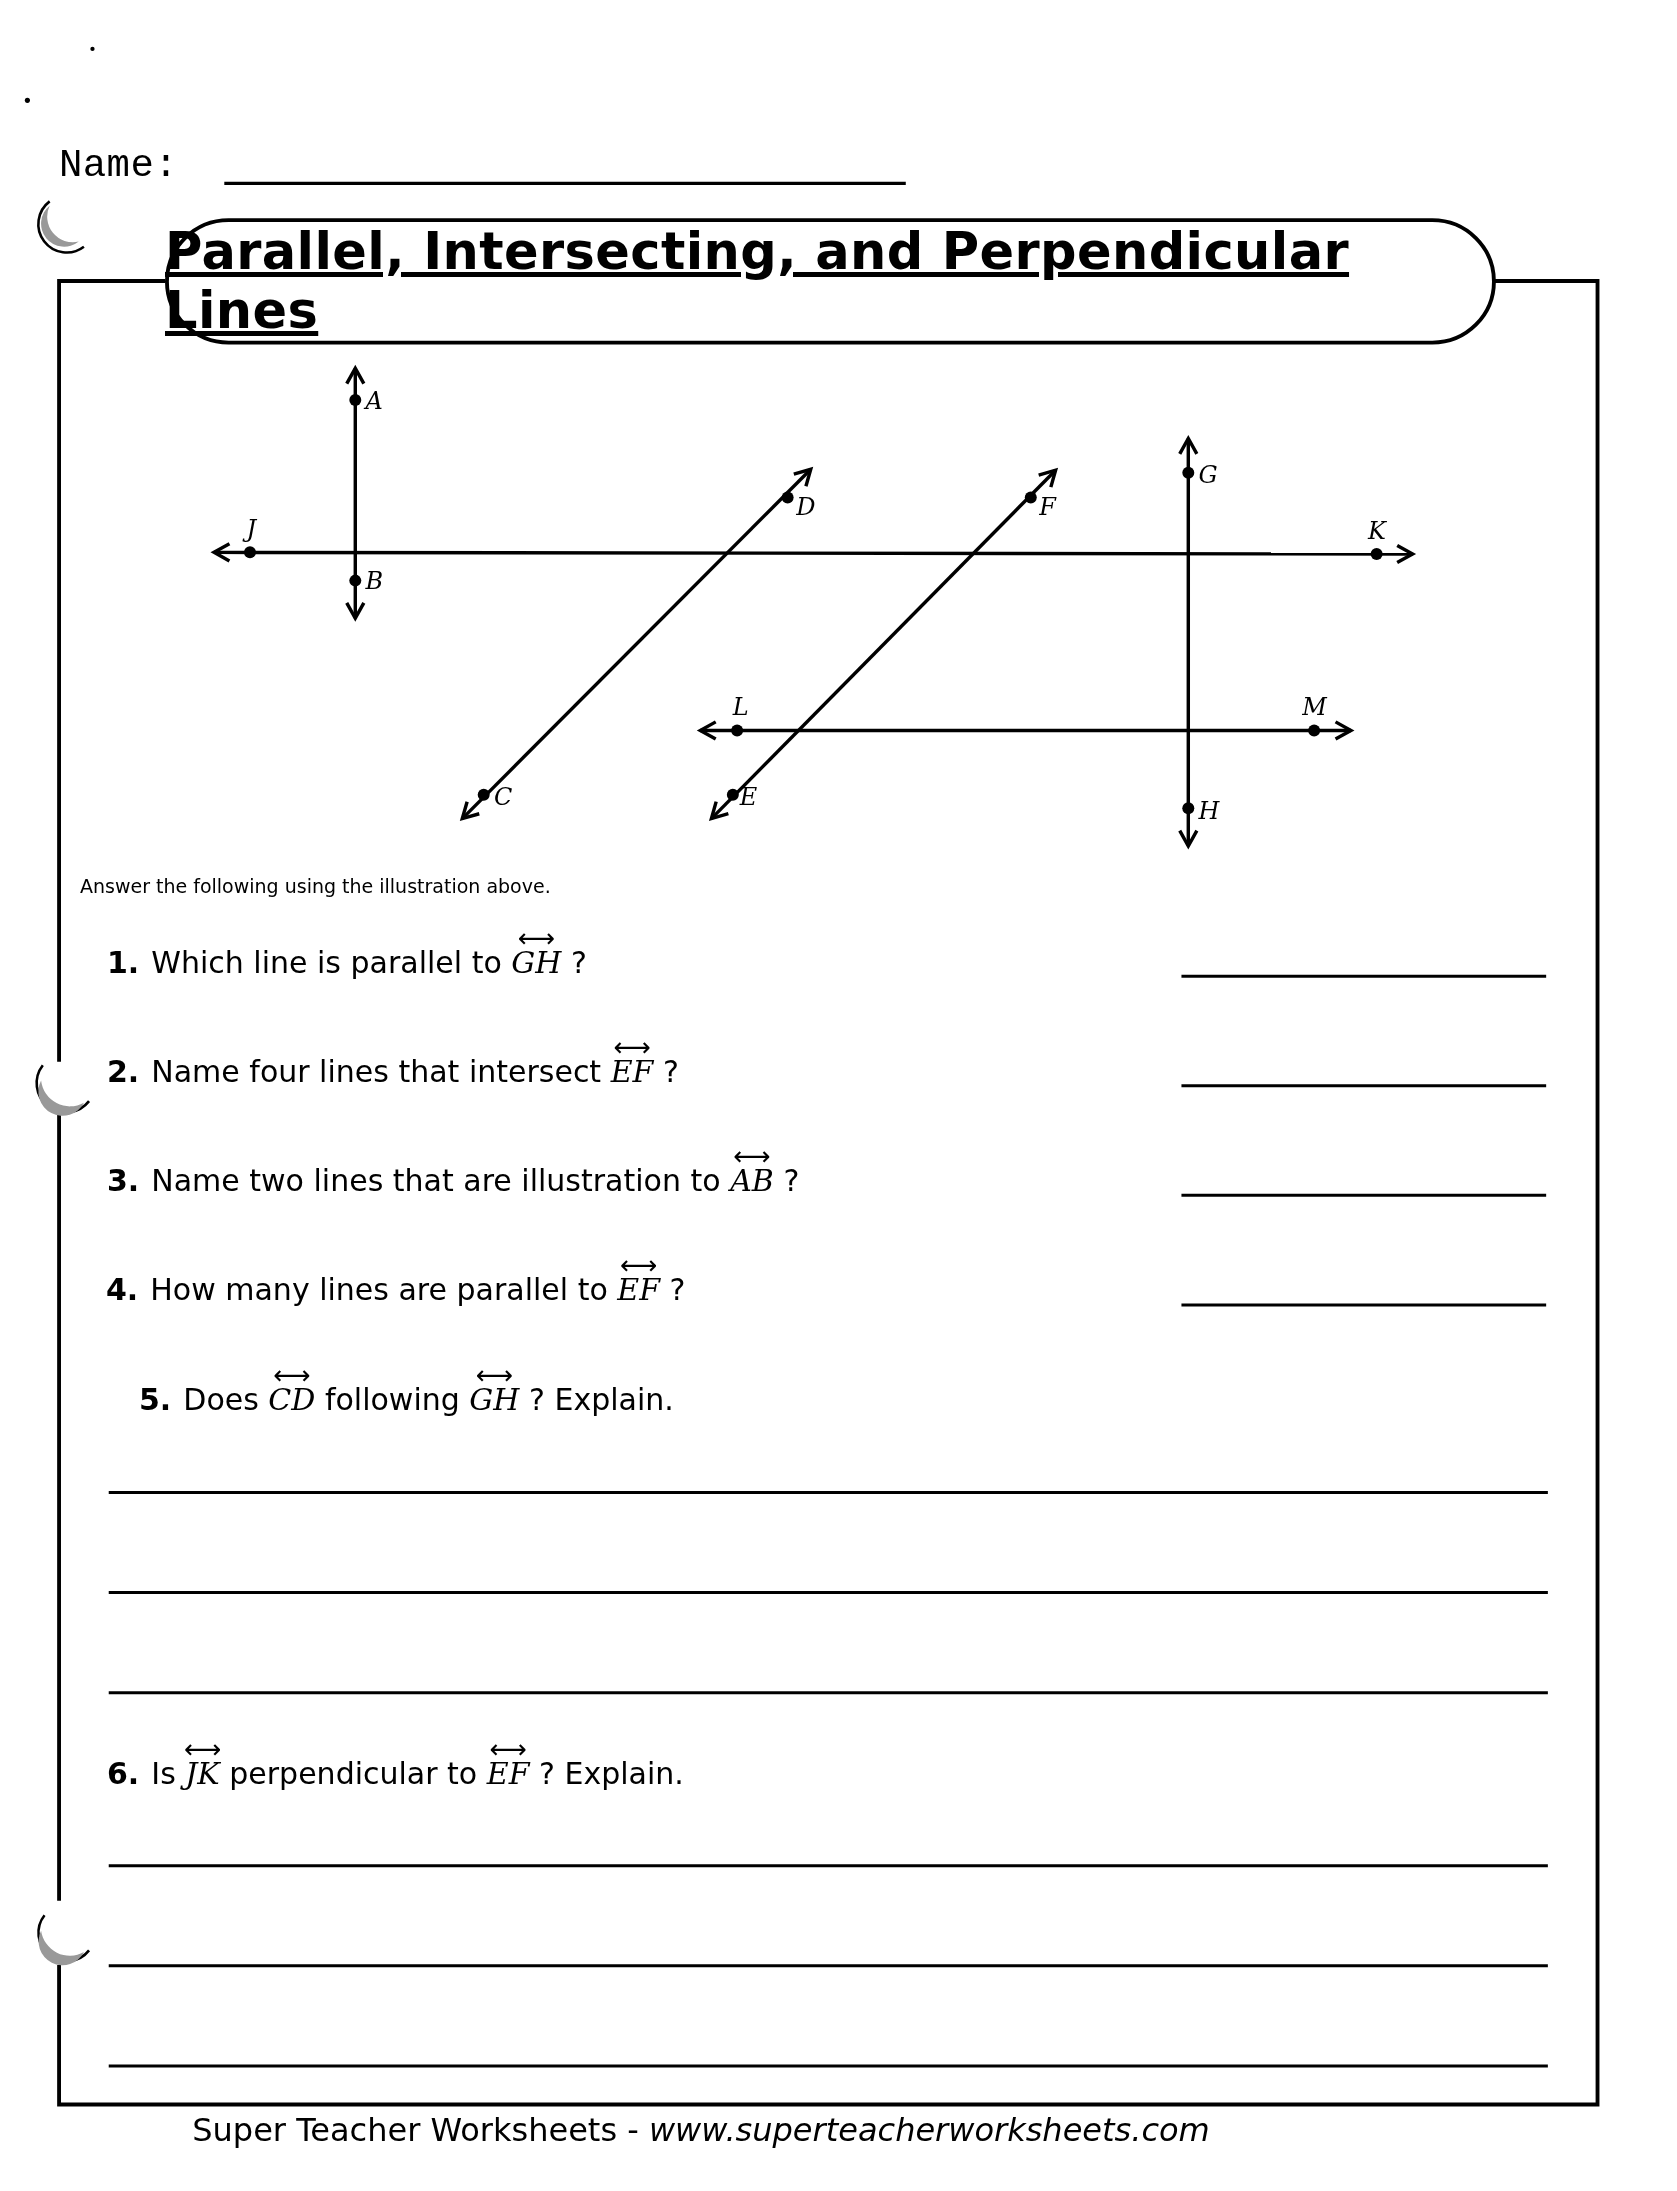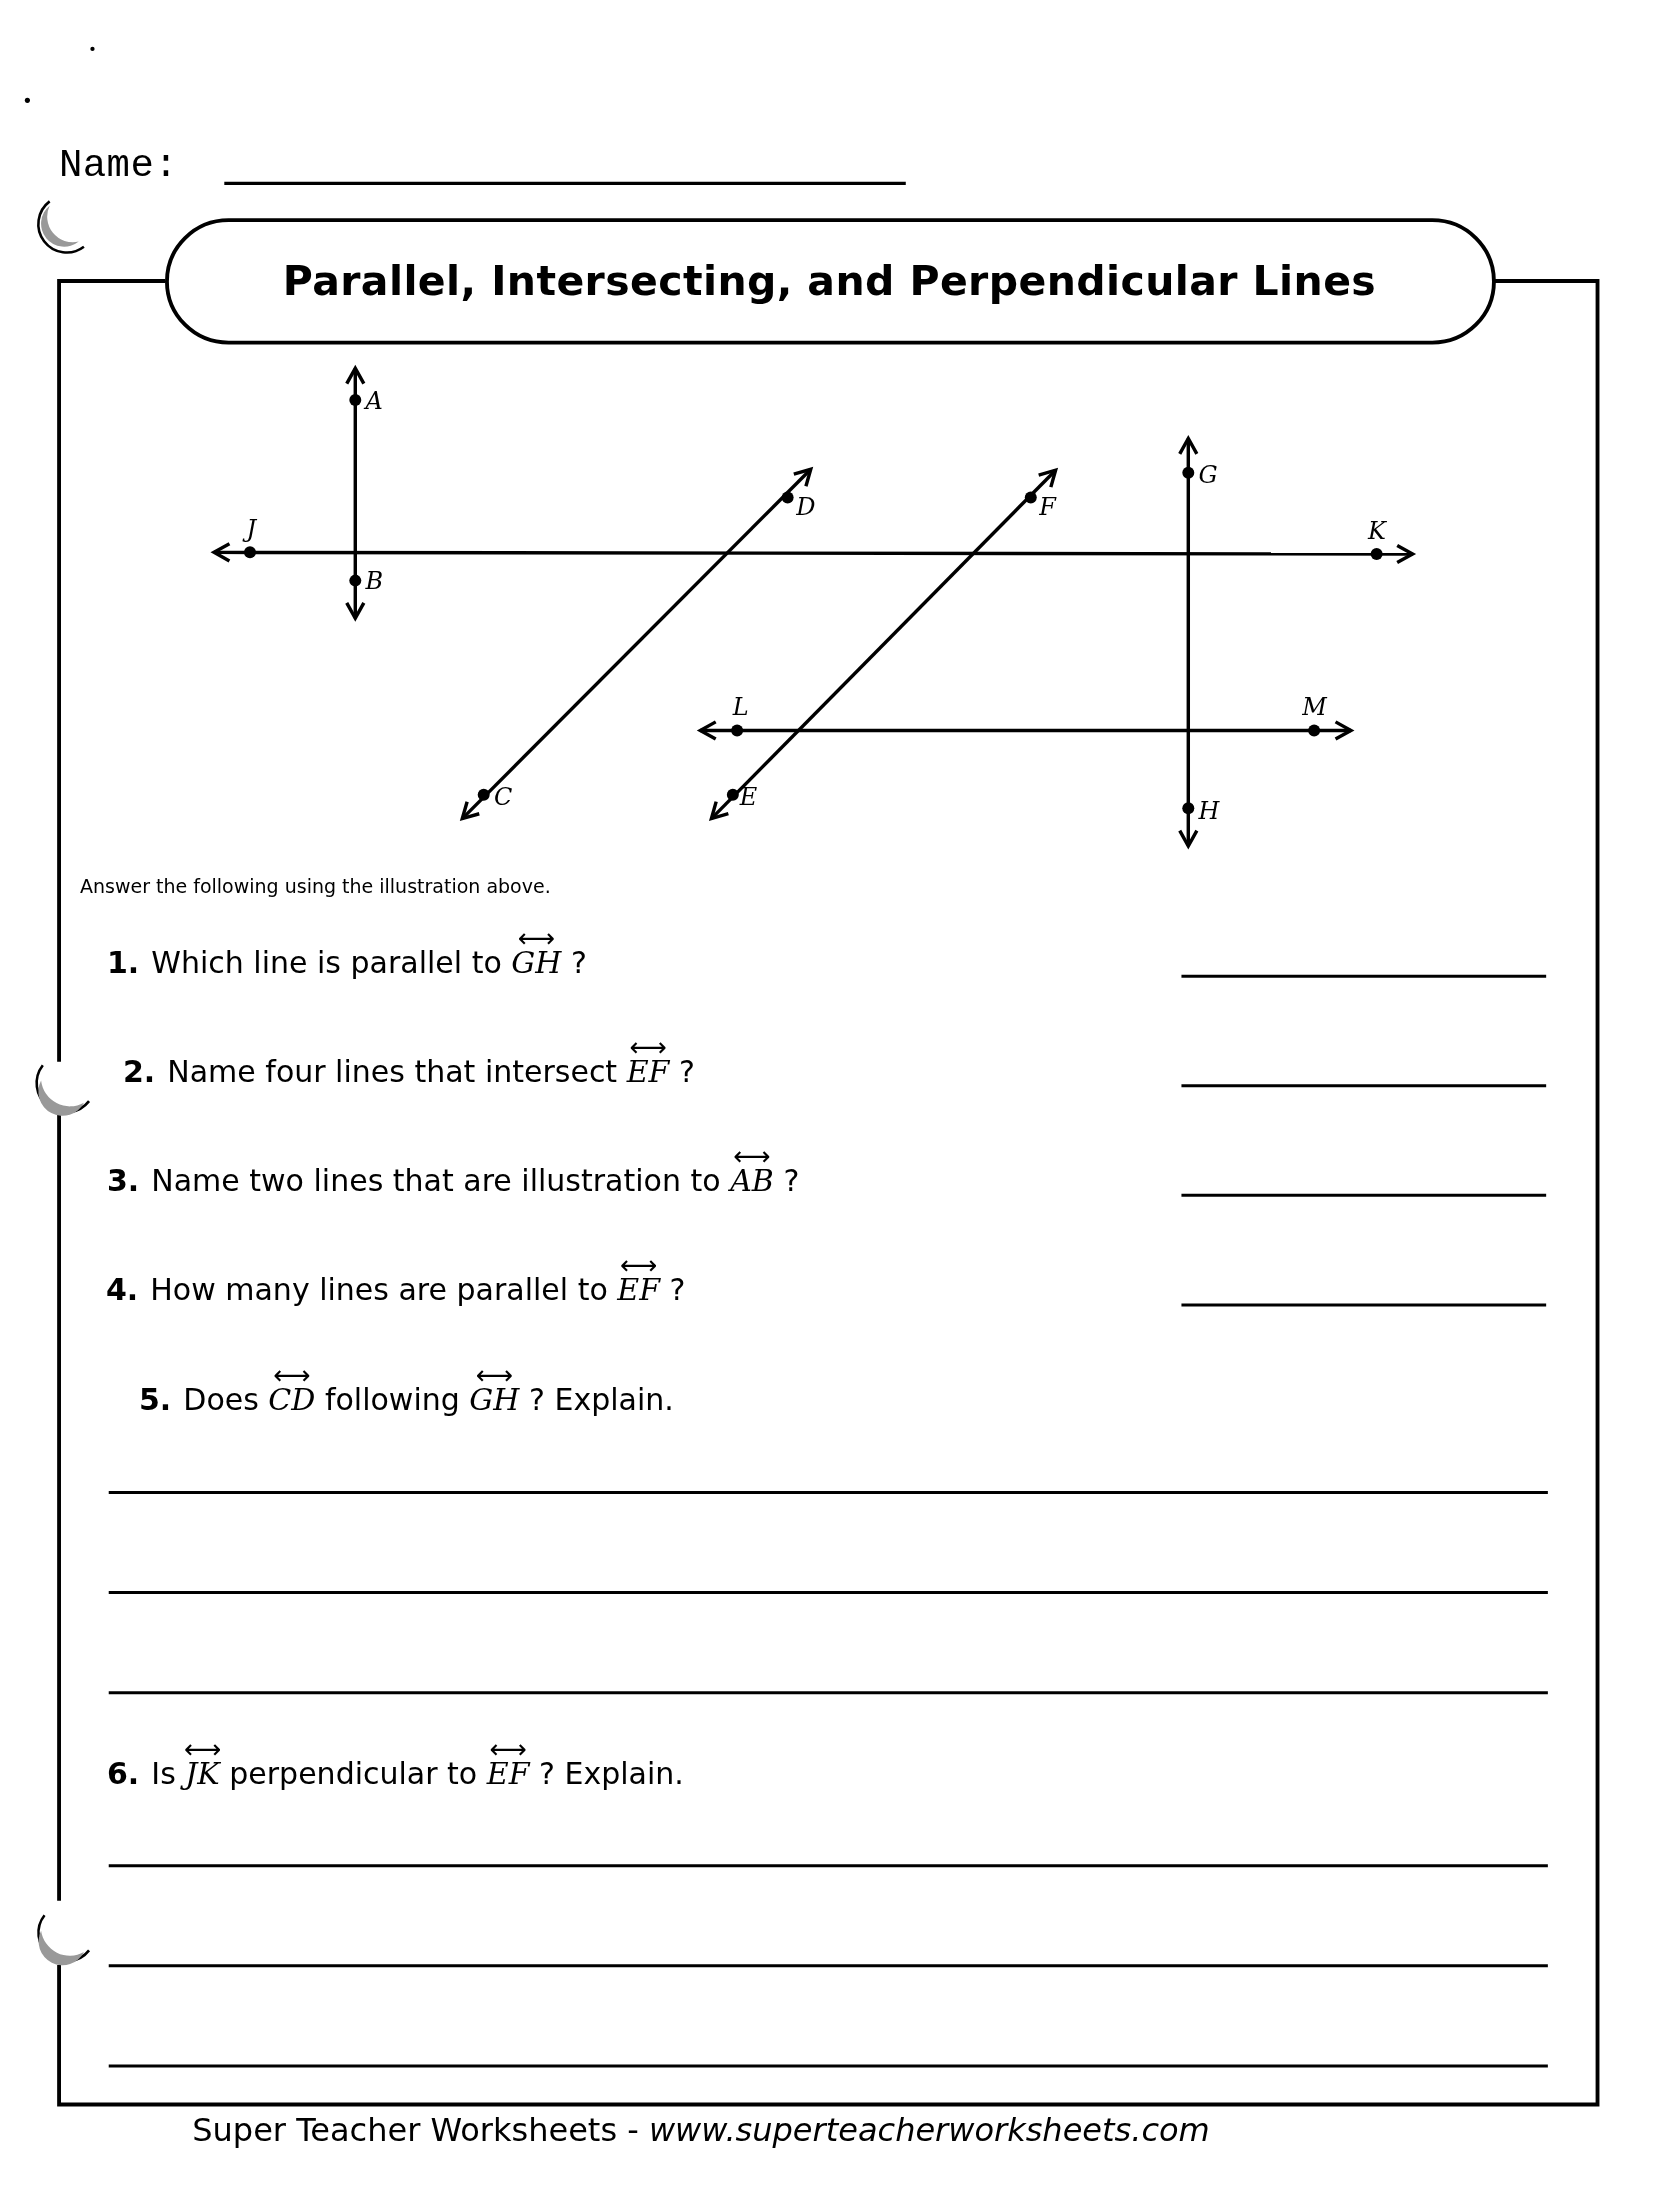--- a/index.html
+++ b/index.html
@@ -1,20 +1,20 @@
 <!DOCTYPE html>
 <html style="font-size:13.7px"><head>
 <meta charset="utf-8">
 <style>
   html, body { margin: 0; padding: 0; background: #ffffff; }
   body { width: 1678px; height: 2192px; position: relative; overflow: hidden; font-family: "DejaVu Sans", sans-serif; color: #000; }
   .abs { position: absolute; }
   #page-svg { position: absolute; left: 0; top: 0; }
   .name-label { left: 59px; top: 144px; font-size: 39px; font-weight: normal; letter-spacing: 0.4px; font-family: Liberation Mono, monospace; }
-  .title-text { left: 165px; top: 219px; width: 1329px; height: 123px; display: flex; align-items: center; justify-content: center; font-size: 41px; font-weight: bold; letter-spacing: 0.4px; }
+  .title-text { left: 165px; top: 219px; width: 1329px; height: 123px; display: flex; align-items: center; justify-content: center; font-size: 51px; font-weight: bold; letter-spacing: 0.4px; text-decoration: underline; }
   .instructions { left: 80px; top: 875px; font-size: 19px; }
   .question { font-size: 30px; white-space: nowrap; }
   .question .num { font-weight: bold; margin-right: 12px; }
   .ray { position: relative; display: inline-block; font-family: "DejaVu Serif", serif; font-style: italic; }
   .ray .ray-arrow { position: absolute; left: 50%; top: -20.5px; transform: translateX(-50%); font-style: normal; font-family: "DejaVu Sans", sans-serif; font-size: 26px; line-height: 1; }
   .footer { left: 15px; width: 1372px; top: 2111px; text-align: center; font-size: 32px; }
   .footer .url { font-style: italic; }
   .pt-label { font-family: "DejaVu Serif", serif; font-style: italic; font-size: 28px; }
 </style>
 </head>
@@ -109,21 +109,21 @@
     <line x1="127" y1="2413" x2="1808" y2="2413"></line>
   </g>
 </svg>
 
 <div class="abs name-label">Name:</div>
 <div class="abs title-text">Parallel, Intersecting, and Perpendicular Lines</div>
 <div class="abs instructions">Answer the following using the illustration above.</div>
 
 <div id="questions">
     <div class="abs question" style="left: 107px; top: 945px;"><span class="num">1.</span><span>Which line is parallel to </span><span class="ray"><span class="ray-arrow">⟷</span><span>GH</span></span><span> ?</span></div>
-    <div class="abs question" style="left: 123px; top: 1054px;"><span class="num">2.</span><span>Name four lines that intersect </span><span class="ray"><span class="ray-arrow">⟷</span><span>EF</span></span><span> ?</span></div>
+    <div class="abs question" style="left: 107px; top: 1054px;"><span class="num">2.</span><span>Name four lines that intersect </span><span class="ray"><span class="ray-arrow">⟷</span><span>EF</span></span><span> ?</span></div>
     <div class="abs question" style="left: 107px; top: 1163px;"><span class="num">3.</span><span>Name two lines that are illustration to </span><span class="ray"><span class="ray-arrow">⟷</span><span>AB</span></span><span> ?</span></div>
     <div class="abs question" style="left: 106px; top: 1272px;"><span class="num">4.</span><span>How many lines are parallel to </span><span class="ray"><span class="ray-arrow">⟷</span><span>EF</span></span><span> ?</span></div>
     <div class="abs question" style="left: 107px; top: 1382px; margin-left: 32px;"><span class="num">5.</span><span>Does </span><span class="ray"><span class="ray-arrow">⟷</span><span>CD</span></span><span> following </span><span class="ray"><span class="ray-arrow">⟷</span><span>GH</span></span><span> ?  Explain.</span></div>
     <div class="abs question" style="left: 107px; top: 1756px;"><span class="num">6.</span><span>Is </span><span class="ray"><span class="ray-arrow">⟷</span><span>JK</span></span><span> perpendicular to </span><span class="ray"><span class="ray-arrow">⟷</span><span>EF</span></span><span> ?  Explain.</span></div>
   </div>
 
 <div class="abs footer">
   <span>Super Teacher Worksheets - </span><span class="url">www.superteacherworksheets.com</span>
 </div>
 

